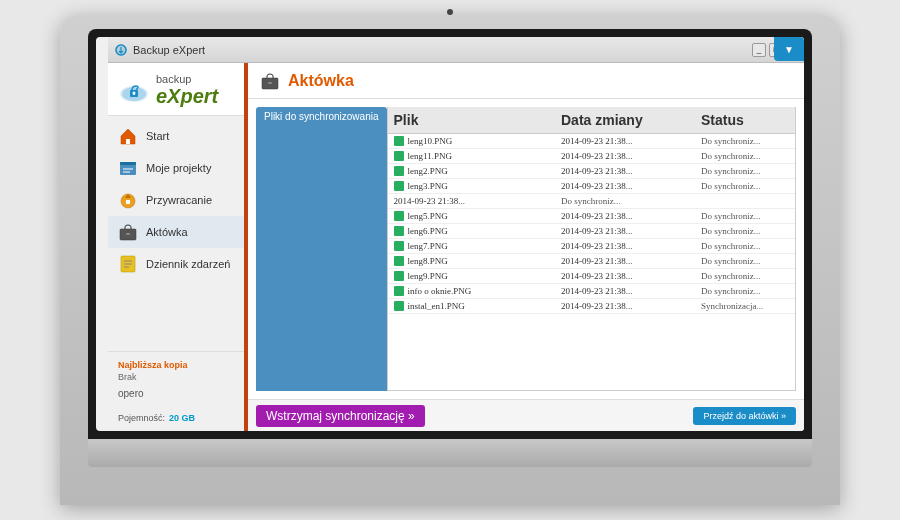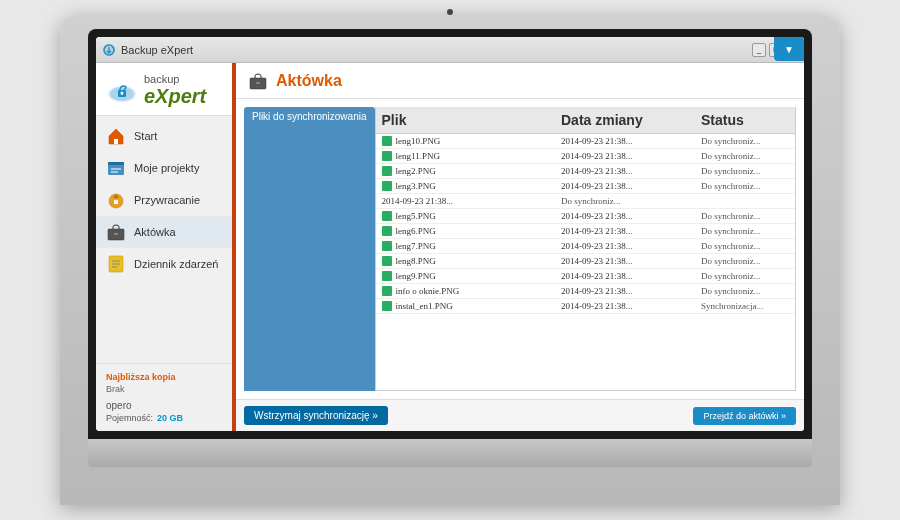--- a/index.html
+++ b/index.html
@@ -45,20 +45,21 @@
       left: 50%;
       transform: translateX(-50%);
     }
 
     .laptop-screen {
       width: 100%;
       height: 100%;
       background: #f0f0f0;
       border-radius: 4px;
       overflow: hidden;
+      padding-left: 12px;
     }
 
     .laptop-base {
       width: 100%;
       height: 28px;
       background: linear-gradient(180deg, #c8c8c8 0%, #aaa 100%);
       border-radius: 0 0 4px 4px;
     }
 
     
@@ -213,21 +214,21 @@
 
     .opero-label {
       font-size: 10px;
       color: #555;
     }
 
     .pojemnosc-row {
       display: flex;
       align-items: center;
       gap: 4px;
-      margin-top: 2px;
+      margin-top: 14px;
     }
 
     .pojemnosc-label {
       font-size: 9px;
       color: #555;
     }
 
     .pojemnosc-value {
       font-size: 9px;
       color: #0099cc;
@@ -366,26 +367,26 @@
       height: 32px;
       background: #f5f5f5;
       border-top: 1px solid #ddd;
       display: flex;
       align-items: center;
       justify-content: space-between;
       padding: 0 8px;
     }
 
     .btn-sync {
-      background: #0369a1;
+      background: #a21caf;
       color: white;
       border: none;
       padding: 4px 10px;
       border-radius: 3px;
-      font-size: 10px;
+      font-size: 12px;
       cursor: pointer;
       display: flex;
       align-items: center;
       gap: 4px;
     }
 
     .btn-aktowka {
       background: #1a8cc7;
       color: white;
       border: none;

